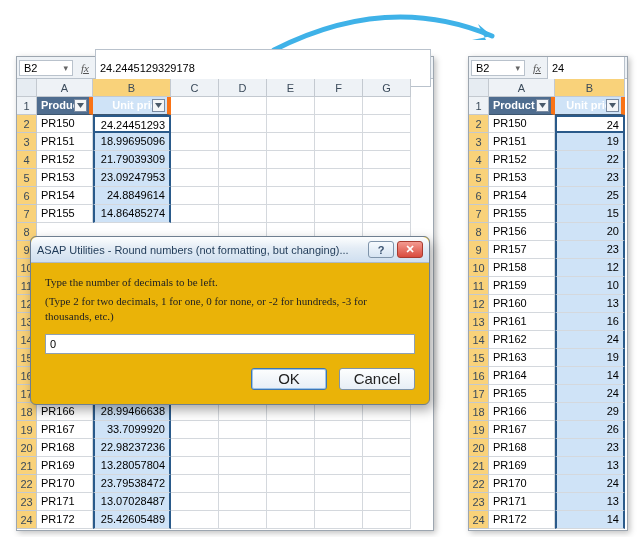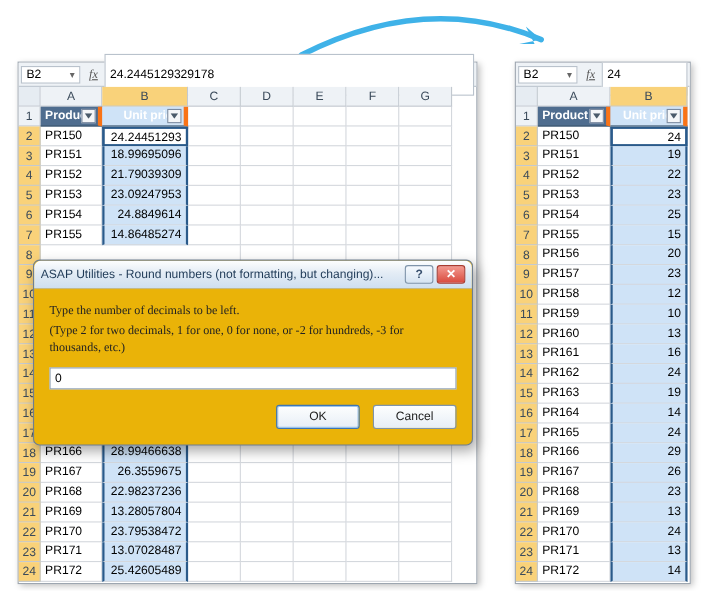--- a/index.html
+++ b/index.html
@@ -113,21 +113,21 @@
   }
   .dlg-close { background:linear-gradient(#f39a90,#d94b3e); color:#fff; border-color:#a83b30;}
   .dlg-body { padding:12px 14px 4px; color:#222; }
   .dlg-body p { margin:0 0 4px; line-height:1.35;font-family:Liberation Serif, serif; }
   .dlg-input { width:100%; height:20px; border:1px solid #8ea0b4; margin-top:6px; padding:2px 4px; font-size:11px; background:#fff;}
   .dlg-buttons { display:flex; justify-content:flex-end; gap:12px; padding:10px 14px 14px; }
   .btn {
     width:76px; height:22px;
     border:1px solid #7f94aa; border-radius:3px;
     background:linear-gradient(#fdfefe,#e7eef6);
-    font-size:11px; color:#222;
+    font-size:15px; color:#222;
   }
   .btn.primary { border:1px solid #3e76b4; box-shadow:0 0 0 1px #9cc3ea inset; }
 
   
   .arrow { position:absolute; left:268px; top:6px; width:250px; height:54px; pointer-events:none; }
 
   
   .halfrow .cell.colA, .halfrow .cell.colB { visibility:hidden; }
 </style>
 </head>
@@ -348,21 +348,21 @@
         <div class="cell colB colBsel">28.99466638</div>
         <div class="cell oth"></div>
         <div class="cell oth"></div>
         <div class="cell oth"></div>
         <div class="cell oth"></div>
         <div class="cell oth"></div>
       </div>
       <div class="row">
         <div class="rh sel">19</div>
         <div class="cell colA">PR167</div>
-        <div class="cell colB colBsel">26.3559675</div>
+        <div class="cell colB colBsel">33.7099920</div>
         <div class="cell oth"></div>
         <div class="cell oth"></div>
         <div class="cell oth"></div>
         <div class="cell oth"></div>
         <div class="cell oth"></div>
       </div>
       <div class="row">
         <div class="rh sel">20</div>
         <div class="cell colA">PR168</div>
         <div class="cell colB colBsel">22.98237236</div>

